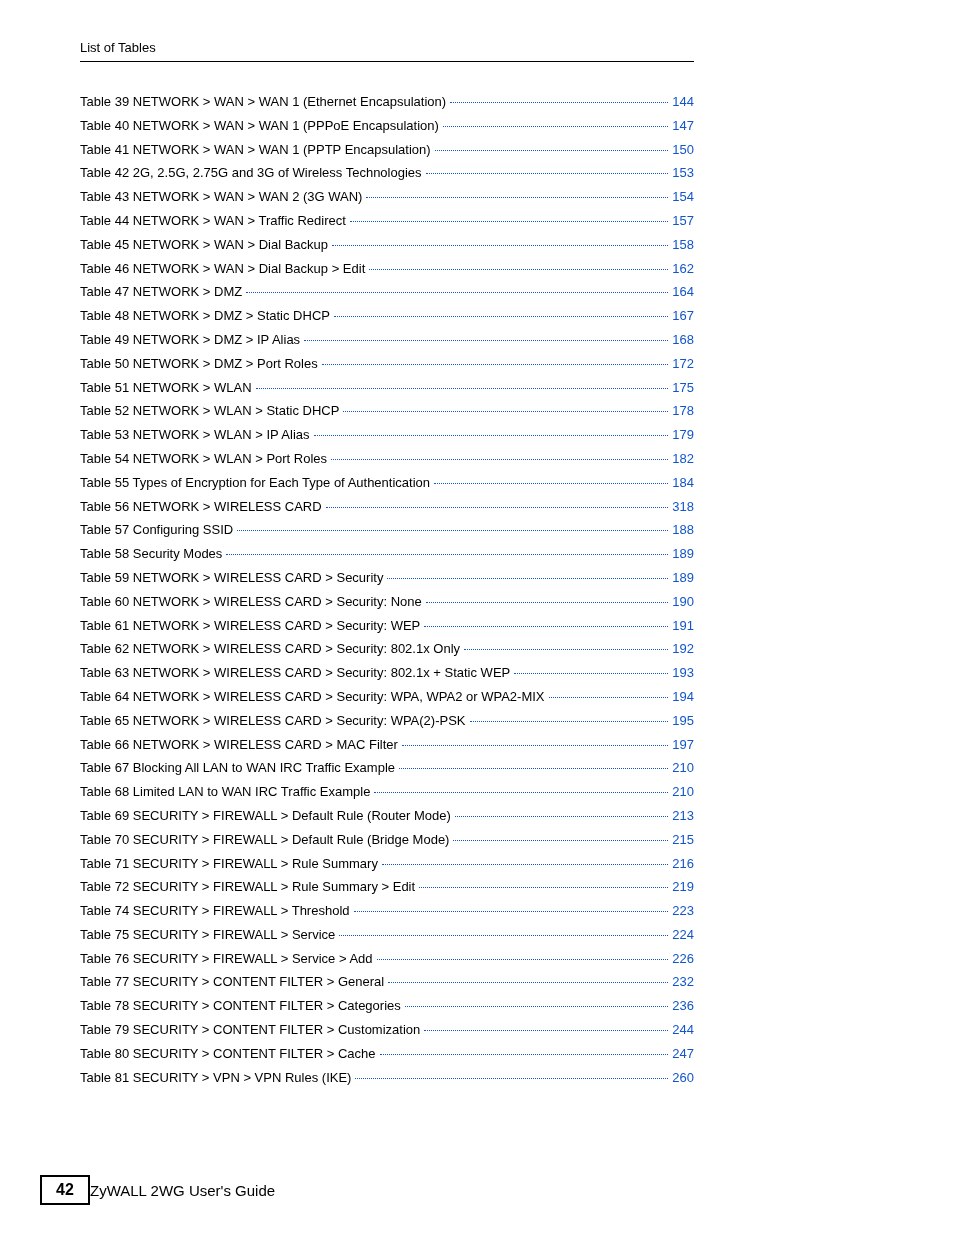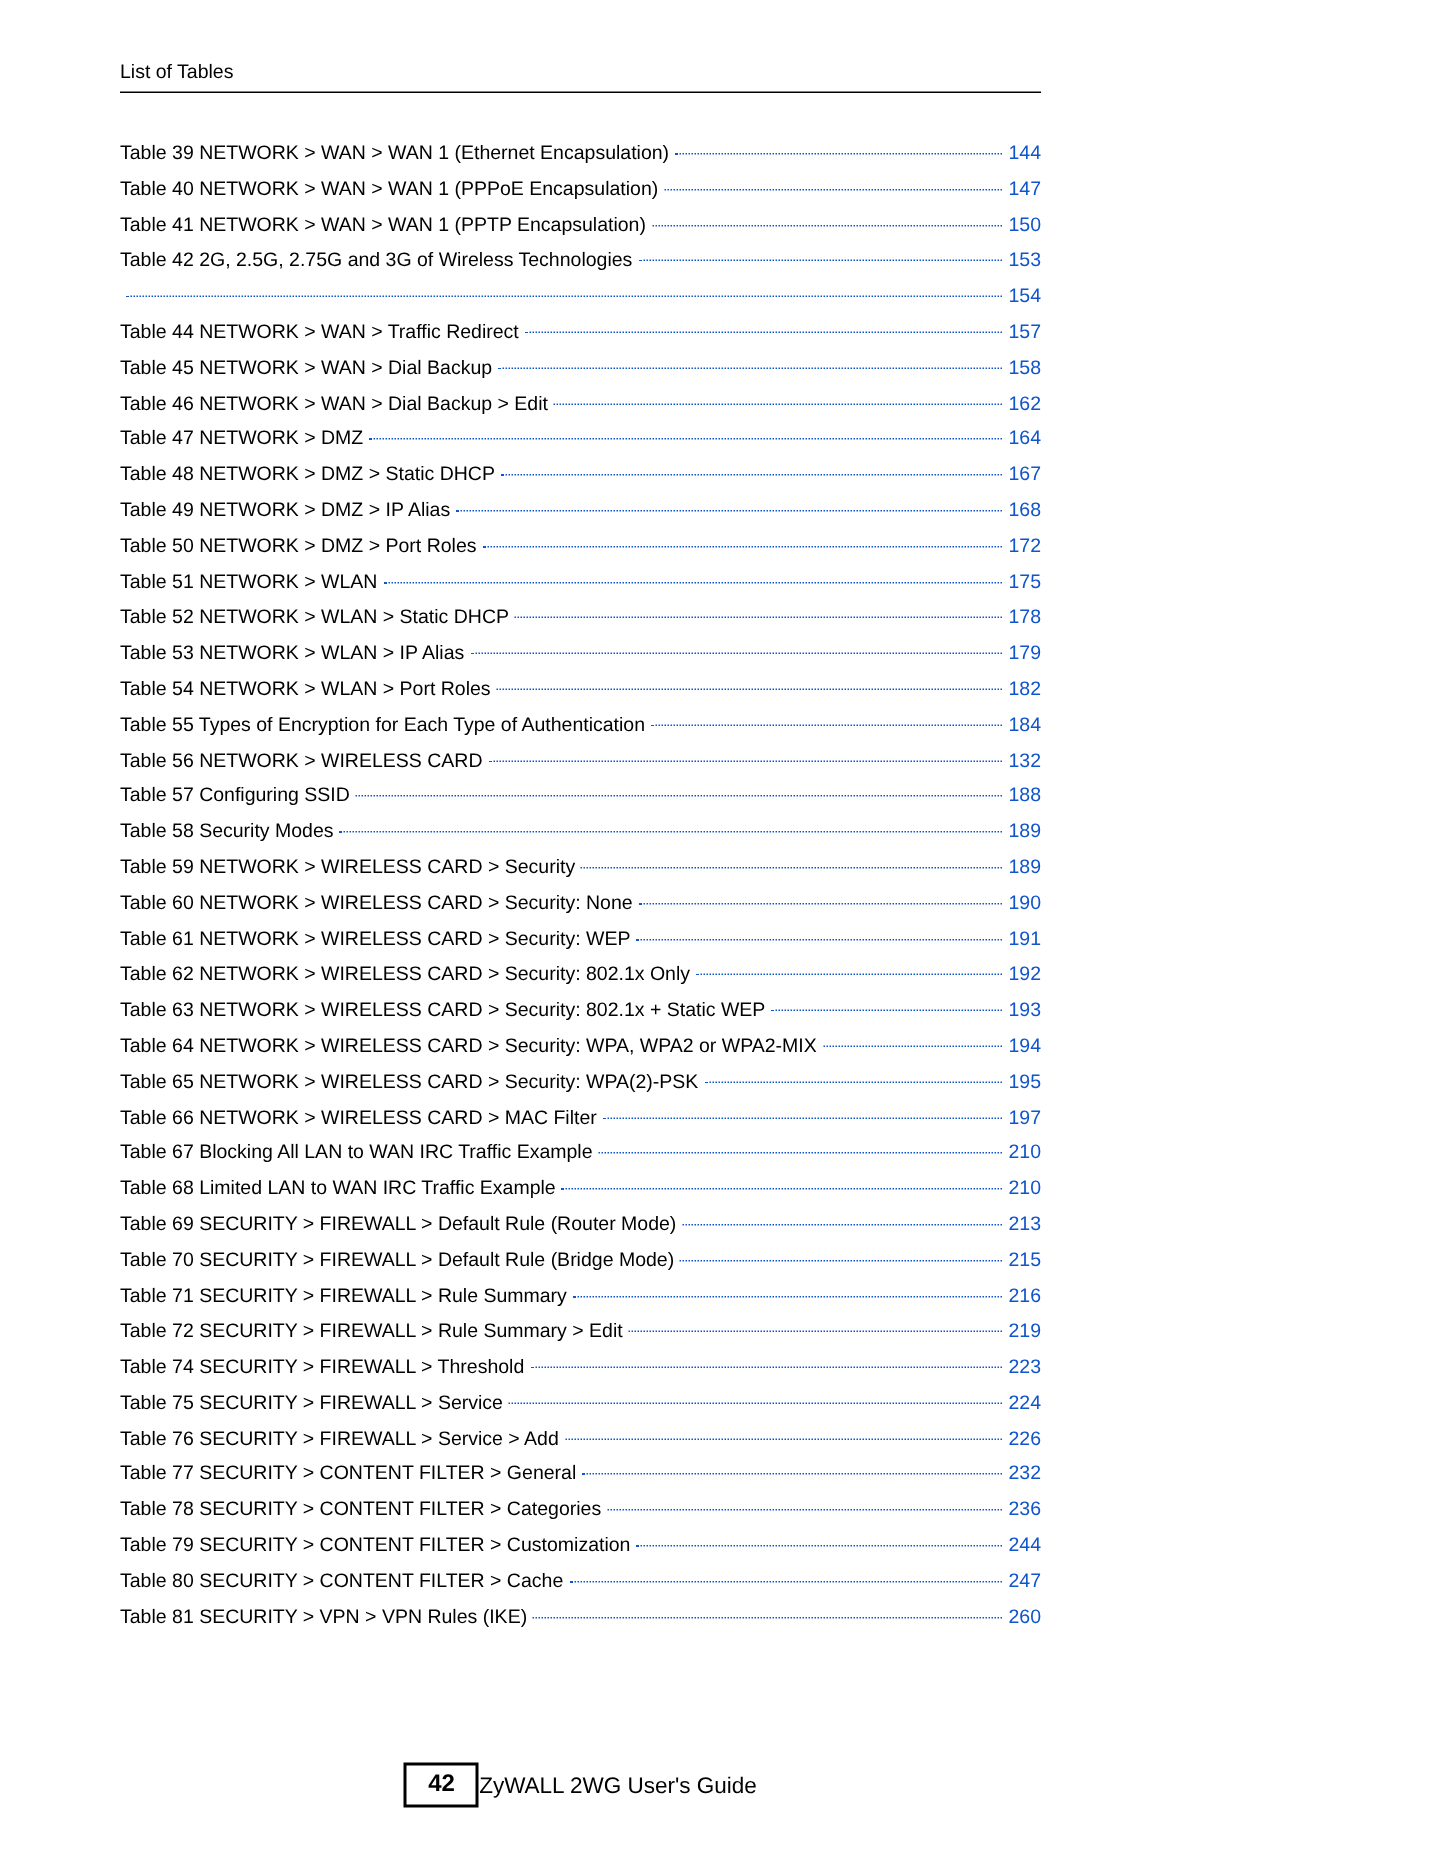--- a/index.html
+++ b/index.html
@@ -57,21 +57,21 @@
       font-size: 13px;
       text-align: center;
     }
     .page-footer {
       position: absolute;
       bottom: 30px;
       left: 0;
       right: 0;
       display: flex;
       align-items: center;
-      justify-content: center;
+      justify-content: flex-start;
       padding: 0 40px;
     }
     .footer-page-num {
       border: 2px solid #000;
       font-size: 16px;
       font-weight: bold;
       padding: 4px 12px;
       min-width: 50px;
       text-align: center;
     }
@@ -103,20 +103,21 @@
         <a class="toc-link" href="#">Table 41 NETWORK &gt; WAN &gt; WAN 1 (PPTP Encapsulation)</a>
         <span class="toc-dots"></span>
         <span class="toc-page">150</span>
       </li>
       <li class="toc-item">
         <a class="toc-link" href="#">Table 42 2G, 2.5G, 2.75G and 3G of Wireless Technologies</a>
         <span class="toc-dots"></span>
         <span class="toc-page">153</span>
       </li>
       <li class="toc-item">
+        <a class="toc-link" href="#">Table 43 NETWORK &gt; WAN &gt; WAN 2 (3G WAN)</a>
         <span class="toc-dots"></span>
         <span class="toc-page">154</span>
       </li>
       <li class="toc-item">
         <a class="toc-link" href="#">Table 44 NETWORK &gt; WAN &gt; Traffic Redirect</a>
         <span class="toc-dots"></span>
         <span class="toc-page">157</span>
       </li>
       <li class="toc-item">
         <a class="toc-link" href="#">Table 45 NETWORK &gt; WAN &gt; Dial Backup</a>
@@ -169,21 +170,21 @@
         <span class="toc-page">182</span>
       </li>
       <li class="toc-item">
         <a class="toc-link" href="#">Table 55 Types of Encryption for Each Type of Authentication</a>
         <span class="toc-dots"></span>
         <span class="toc-page">184</span>
       </li>
       <li class="toc-item">
         <a class="toc-link" href="#">Table 56 NETWORK &gt; WIRELESS CARD</a>
         <span class="toc-dots"></span>
-        <span class="toc-page">132</span>
+        <span class="toc-page">318</span>
       </li>
       <li class="toc-item">
         <a class="toc-link" href="#">Table 57 Configuring SSID</a>
         <span class="toc-dots"></span>
         <span class="toc-page">188</span>
       </li>
       <li class="toc-item">
         <a class="toc-link" href="#">Table 58 Security Modes</a>
         <span class="toc-dots"></span>
         <span class="toc-page">189</span>

